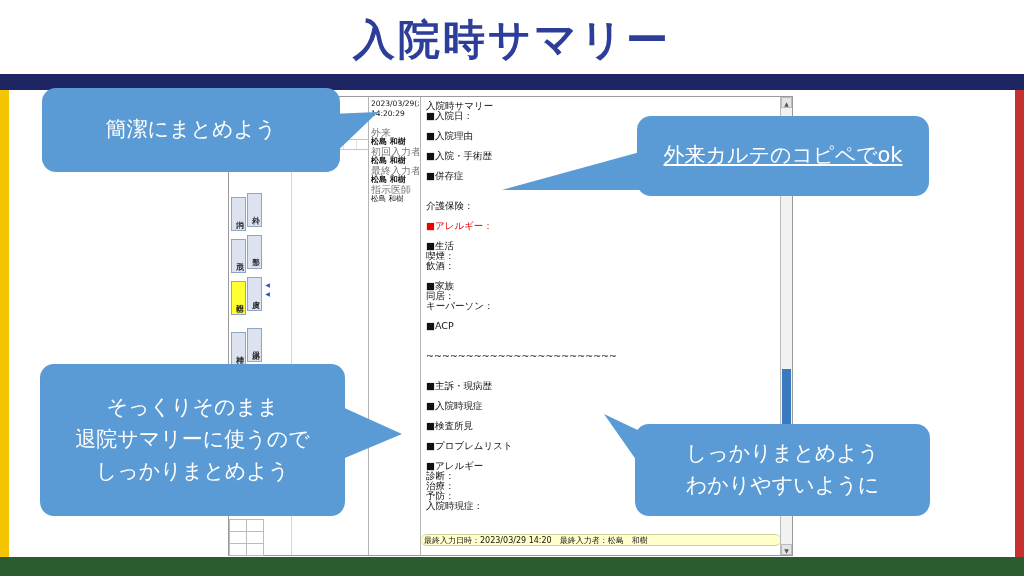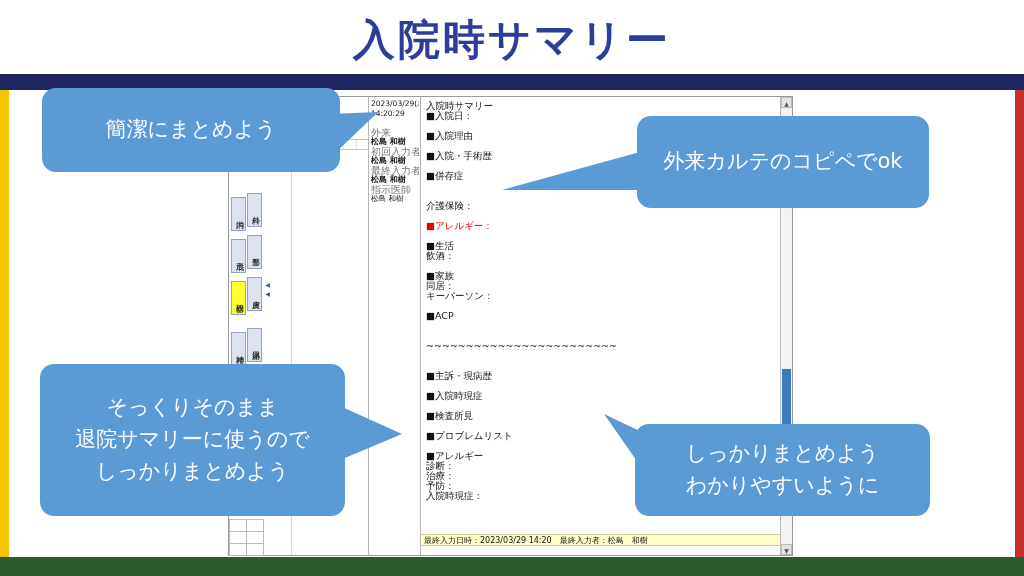--- a/index.html
+++ b/index.html
@@ -47,36 +47,36 @@
   .meta-row.bold { font-weight:bold; font-size:8px; }
 
   .emr-doc { position:absolute; left:192px; top:0; width:361px; height:100%;
       padding:3px 0 0 5px; border-right:1px solid #c8c8c8; }
   .doc-line { font-size:9.5px; line-height:10px; min-height:10px; white-space:pre;
       overflow:hidden; }
   .doc-title { line-height:11px; }
   .doc-line.red { color:#ee0000; }
   .doc-status { position:absolute; left:0; bottom:9px; width:100%; height:12px;
       background:#ffffcc; border-top:1px solid #cfcf9a; border-bottom:1px solid #cfcf9a;
-      font-size:8px; line-height:11px; padding-left:3px; white-space:nowrap; overflow:hidden; }
+      font-size:8px; line-height:11px; padding-left:3px; white-space:nowrap; overflow:hidden;border-radius:6px; }
 
   .emr-scroll { position:absolute; right:0; top:0; width:12px; height:100%;
       background:#f2f2f2; border-left:1px solid #bbbbbb; }
   .scroll-btn { height:11px; font-size:6px; text-align:center; color:#555;
       line-height:11px; border:1px solid #bbbbbb; background:#e4e4e4; cursor:pointer; }
   .scroll-btn.down { position:absolute; bottom:0; left:0; right:0; }
   .scroll-thumb { position:absolute; left:1px; top:272px; width:9px; height:64px;
       background:#3a7abf; cursor:grab; }
 
   
   .bubble { position:absolute; background:#5b9bd5; border-radius:14px; color:#ffffff;
       display:flex; flex-direction:column; align-items:center; justify-content:center;
       font-size:21px; line-height:1.52; text-align:center; z-index:5; }
   .b1 { left:42px;  top:88px; width:298px; height:84px; }
-  .b2 { left:637px; top:116px; width:292px; height:92px; }
+  .b2 { left:637px; top:116px; width:292px; height:80px;text-decoration:underline; }
   .b3 { left:40px;  top:364px; width:305px; height:152px; }
   .b4 { left:635px; top:424px; width:295px; height:92px; }
   .tail { position:absolute; z-index:4; }
   .tail polygon { fill:#5b9bd5; }
   .t1 { left:330px; top:106px; }
   .t2 { left:500px; top:150px; }
   .t3 { left:338px; top:402px; }
   .t4 { left:600px; top:410px; }
 </style>
 </head>
@@ -179,20 +179,21 @@
         <div class="doc-line">介護保険：</div>
 
         <div class="doc-line"></div>
 
         <div class="doc-line red">■アレルギー：</div>
 
         <div class="doc-line"></div>
 
         <div class="doc-line">■生活</div>
 
+        <div class="doc-line">喫煙：</div>
 
         <div class="doc-line">飲酒：</div>
 
 
         <div class="doc-line"></div>
 
         <div class="doc-line">■家族</div>
 
         <div class="doc-line">同居：</div>
 

